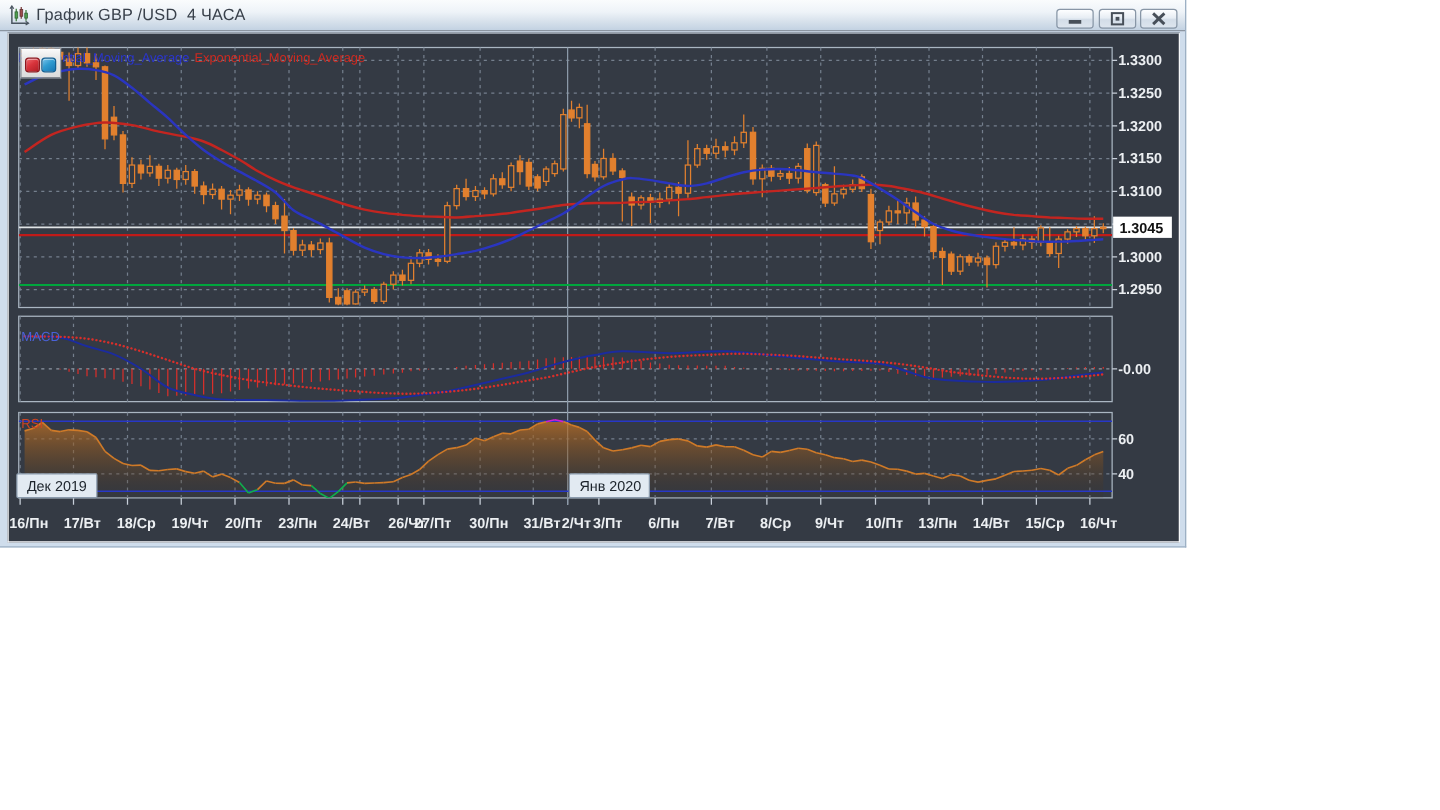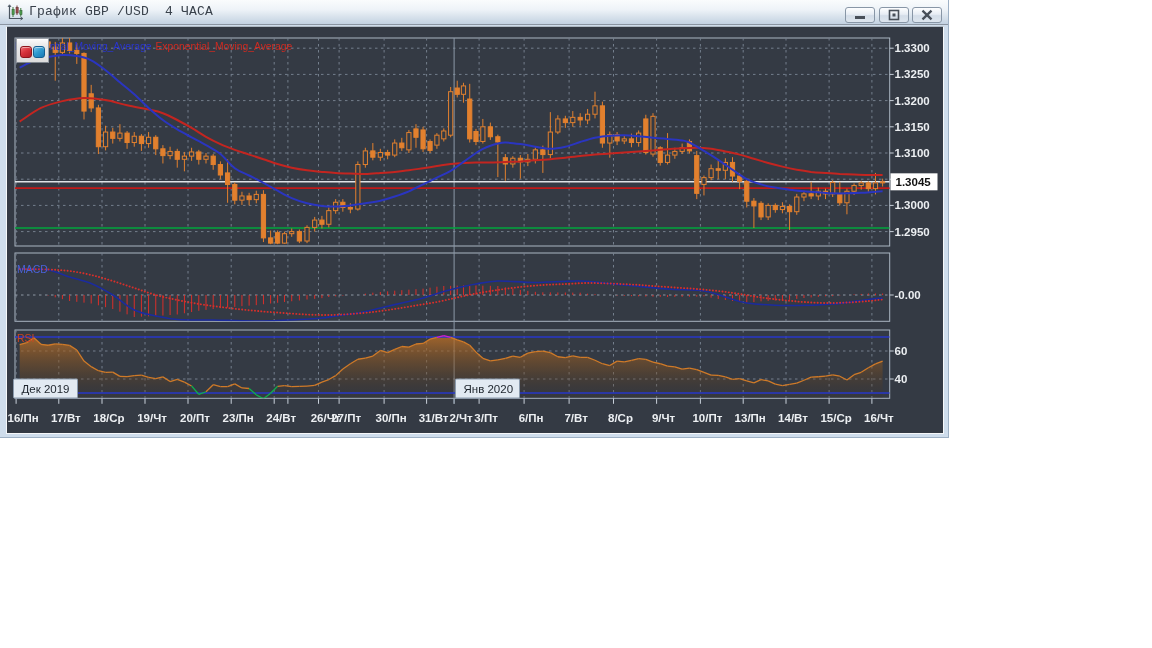--- a/index.html
+++ b/index.html
@@ -3,21 +3,21 @@
 <meta charset="utf-8">
 <style>
   html,body{margin:0;padding:0;}
   body{width:1152px;height:648px;background:#ffffff;overflow:hidden;
        font-family:"Liberation Sans","DejaVu Sans",sans-serif;position:relative;}
   #chart-window{position:absolute;left:0;top:0;width:949px;height:438px;
      background:#cfddec;border-right:1px solid #9db0c4;border-bottom:1px solid #9db0c4;
      box-sizing:border-box;}
   #title-bar{position:absolute;left:0;top:0;width:100%;height:25px;
      background:linear-gradient(#fafcfd 0%,#eef3f8 40%,#d8e2ec 70%,#c3d2e2 100%);
-     border-bottom:1px solid #8b95a1;box-sizing:border-box;font-family:Liberation Mono, monospace;}
+     border-bottom:1px solid #8b95a1;box-sizing:border-box;}
   #title-icon{position:absolute;left:7px;top:4px;width:17px;height:17px;}
   #title-text{position:absolute;left:29px;top:4px;font-size:13px;color:#39414b;
      letter-spacing:0.2px;white-space:pre;}
   .winbtn{position:absolute;top:7px;width:30px;height:16px;border:1px solid #8896a6;
      border-radius:3px;background:linear-gradient(#fdfeff,#e7edf4 45%,#d3dde8 55%,#dde5ee);
      box-sizing:border-box;}
   #btn-min{left:845px;} #btn-restore{left:879px;} #btn-close{left:912px;}
   .winbtn svg{position:absolute;left:0;top:0;}
   #client-area{position:absolute;left:6px;top:26px;width:936px;height:406px;
      background:#343a44;border:1px solid #f6f8fa;border-top:1px solid #aeb8c2;box-sizing:content-box;}

